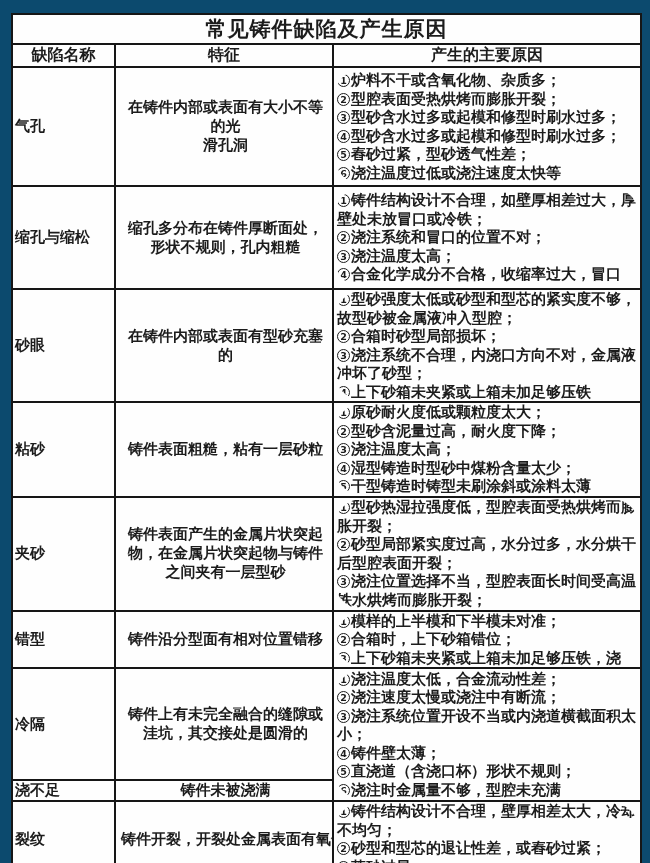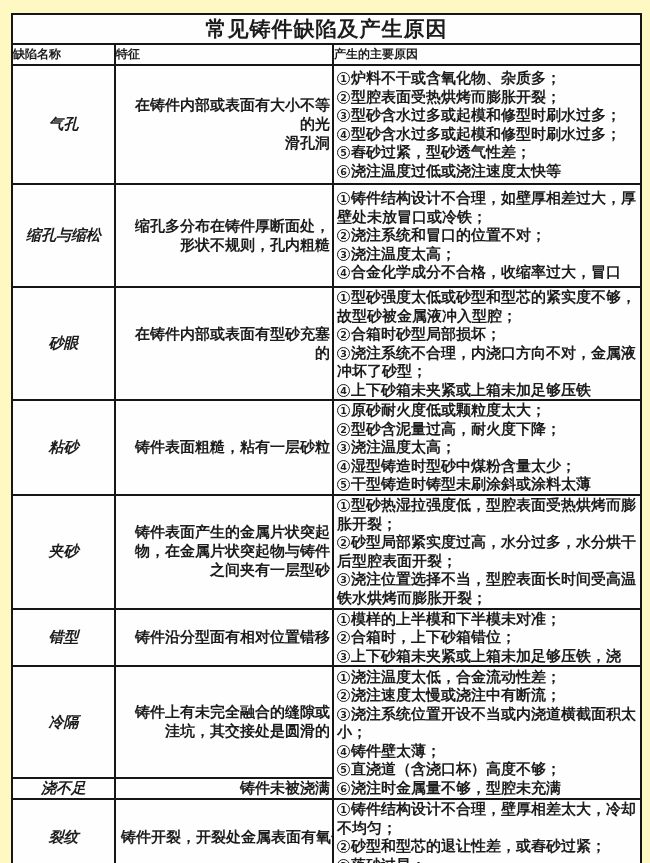--- a/index.html
+++ b/index.html
@@ -2,53 +2,53 @@
 <html><head>
 <meta charset="utf-8">
 <style>
   html,body{margin:0;padding:0;}
   body{
     width:650px;height:863px;background:#ffffff;overflow:hidden;
     font-family:"DejaVu Sans","Liberation Sans",sans-serif;
     color:#1c1c1c;
     -webkit-font-smoothing:antialiased;
   }
-  .page{position:relative;width:650px;height:863px;background:#fef9c3;}
+  .page{position:relative;width:650px;height:863px;background:#0c4a6e;}
   table.defect-table{
     position:absolute;left:11px;top:13px;width:629px;
     border-collapse:collapse;table-layout:fixed;
     background:#fefefe;
   }
   table.defect-table, .defect-table th, .defect-table td{
     border:2px solid #161616;
   }
   .defect-table th, .defect-table td{
     box-sizing:border-box;overflow:hidden;font-weight:bold;
   }
   .title-cell{
     height:28px;text-align:center;vertical-align:middle;
     font-size:21px;letter-spacing:1px;padding:0;
   }
   .head-cell{
-    height:21px;text-align:left;vertical-align:middle;
-    font-size:12px;padding:0;
+    height:21px;text-align:center;vertical-align:middle;
+    font-size:16px;padding:0;
   }
   .name-cell{
-    text-align:center;vertical-align:middle;
-    font-size:15px;padding:0 2px;font-style:italic;
+    vertical-align:middle;
+    font-size:15px;padding:0 2px;
   }
   .feature-cell{
-    text-align:right;vertical-align:middle;
+    text-align:center;vertical-align:middle;
     font-size:15px;line-height:19px;padding:0 2px 0 5px;
     white-space:pre-line;
   }
   .feature-cell.clip{white-space:nowrap;}
   .causes-cell{
     text-align:left;vertical-align:middle;
-    font-size:15px;line-height:18.5px;padding:0 1px 0 3px;
+    font-size:15px;line-height:18.5px;padding:0 1px 0 3px;border-radius:29px;
   }
   .cause-item{white-space:normal;}
   .num-badge{
     display:inline-block;width:13px;height:13px;line-height:12px;
     border:1.4px solid #1c1c1c;border-radius:50%;
     font-size:9.5px;text-align:center;vertical-align:1px;
     margin-right:1px;font-weight:bold;box-sizing:border-box;
   }
 </style>
 </head>
@@ -140,21 +140,21 @@
         </tr>
         <tr style="height: 112px;">
           <td class="name-cell">冷隔</td>
           <td class="feature-cell">铸件上有未完全融合的缝隙或
 洼坑，其交接处是圆滑的</td>
           <td class="causes-cell" rowspan="2">
             <div class="cause-item"><span class="num-badge">1</span><span>浇注温度太低，合金流动性差；</span></div>
             <div class="cause-item"><span class="num-badge">2</span><span>浇注速度太慢或浇注中有断流；</span></div>
             <div class="cause-item"><span class="num-badge">3</span><span>浇注系统位置开设不当或内浇道横截面积太小；</span></div>
             <div class="cause-item"><span class="num-badge">4</span><span>铸件壁太薄；</span></div>
-            <div class="cause-item"><span class="num-badge">5</span><span>直浇道（含浇口杯）高度不够；</span></div>
+            <div class="cause-item"><span class="num-badge">5</span><span>直浇道（含浇口杯）形状不规则；</span></div>
             <div class="cause-item"><span class="num-badge">6</span><span>浇注时金属量不够，型腔未充满</span></div>
           </td>
         </tr>
         <tr style="height: 18px;">
           <td class="name-cell">浇不足</td>
           <td class="feature-cell">铸件未被浇满</td>
         </tr>
         <tr style="height: 75px;">
           <td class="name-cell">裂纹</td>
           <td class="feature-cell clip">铸件开裂，开裂处金属表面有氧化</td>

